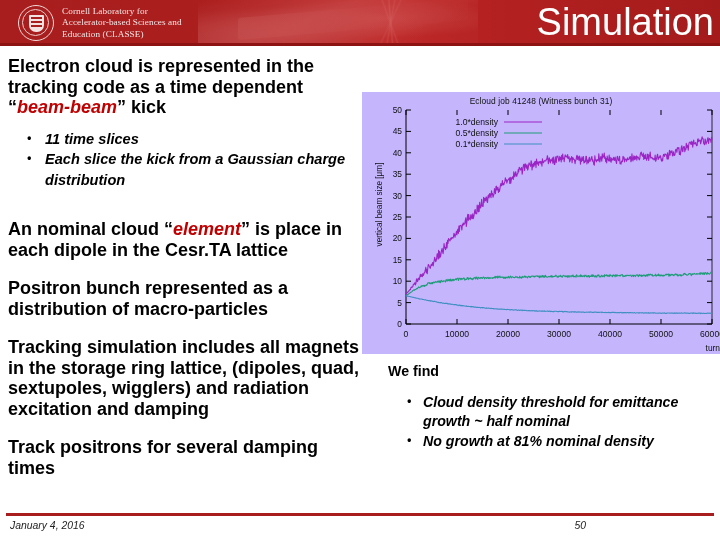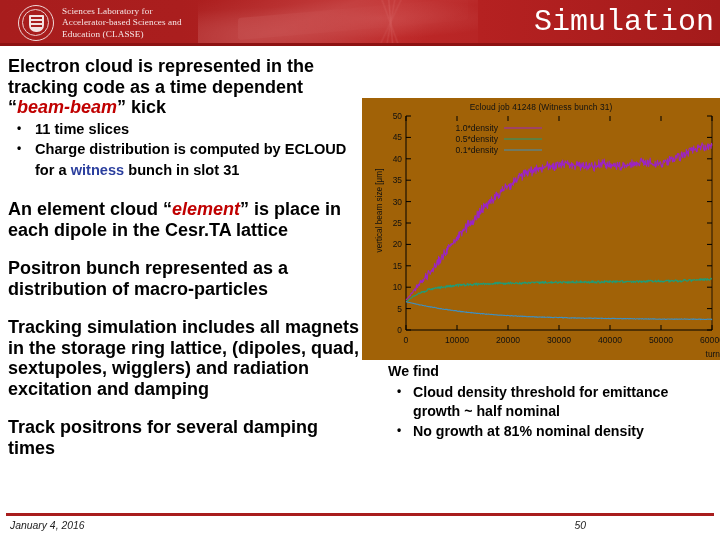--- a/index.html
+++ b/index.html
@@ -98,22 +98,22 @@
     color: #f6e6e6;
     font-family: "Liberation Serif", serif;
     font-size: 9.2px;
     line-height: 11.4px;
     letter-spacing: 0.1px;
   }
   .slide-title {
     position: absolute;
     right: 6px; top: 2px;
     color: #ffffff;
-    font-family: Liberation Mono, monospace;
-    font-size: 30px;
+    font-family: Liberation Sans, sans-serif;
+    font-size: 38px;
     font-weight: 400;
     letter-spacing: 0px;
     line-height: 40px;
   }
 
   
   .left-col {
     position: absolute;
     left: 8px; top: 56px;
     width: 360px;
@@ -131,22 +131,23 @@
     color: #c00000;
     font-style: italic;
     font-weight: 700;
   }
   .em-blue {
     color: #2b3f9e;
     font-weight: 700;
   }
   ul.bullets {
     list-style: none;
-    margin: 1px;
+    margin: 11px;
     padding: 0;
+    font-style: italic;
   }
   ul.bullets li {
     position: relative;
     padding-left: 26px;
     font-family: "Liberation Sans", sans-serif;
     font-size: 14.6px;
     line-height: 20.5px;
     font-weight: 700;
     color: #000;
   }
@@ -155,23 +156,23 @@
     position: absolute;
     left: 8px;
     top: -1px;
     font-size: 12px;
   }
   .gap-m { height: 18px; }
 
   
   .chart-wrap {
     position: absolute;
-    left: 362px; top: 98px;
+    left: 362px; top: 92px;
     width: 358px; height: 262px;
-    background: #a16207;
+    background: #c4b5fd;
   }
   .chart-title {
     position: absolute;
     left: 0; top: 4px;
     width: 358px;
     text-align: center;
     font-family: "Liberation Sans", sans-serif;
     font-size: 8.4px;
     color: #111;
     letter-spacing: 0.1px;
@@ -245,41 +246,41 @@
   <div class="banner-photo"></div>
   <div class="banner-fan"></div>
 
   <div class="logo-seal">
     <div class="inner-ring"></div>
     <div class="shield"></div>
     <div class="shield-bars"></div>
   </div>
 
   <div class="logo-text">
-    <div>Sciences Laboratory for</div>
+    <div>Cornell Laboratory for</div>
     <div>Accelerator-based Sciences and</div>
     <div>Education (CLASSE)</div>
   </div>
 
   <div class="slide-title">Simulation</div>
   <div class="banner-bottom-line"></div>
 </div>
 
 <div class="left-col">
 
   <p class="para"><span>Electron cloud is represented in the tracking code as a time dependent  “</span><span class="em-red">beam-beam</span><span>” kick</span></p>
 
   <ul class="bullets">
     <li>11 time slices</li>
-    <li><span>Charge distribution is computed by ECLOUD for a </span><span class="em-blue">witness</span><span> bunch in slot 31</span></li>
+    <li>Each slice the kick from a Gaussian charge distribution</li>
   </ul>
 
   <div class="gap-m"></div>
 
-  <p class="para normalw"><span>An element cloud “</span><span class="em-red">element</span><span>” is place in each dipole in the Cesr.TA lattice</span></p>
+  <p class="para normalw"><span>An nominal cloud “</span><span class="em-red">element</span><span>” is place in each dipole in the Cesr.TA lattice</span></p>
 
   <div class="gap-m"></div>
 
   <p class="para normalw">Positron bunch represented as a distribution of macro-particles</p>
 
   <div class="gap-m"></div>
 
   <p class="para normalw">Tracking simulation includes all magnets in the storage ring lattice, (dipoles, quad, sextupoles, wigglers) and radiation excitation and damping</p>
 
   <div class="gap-m"></div>

